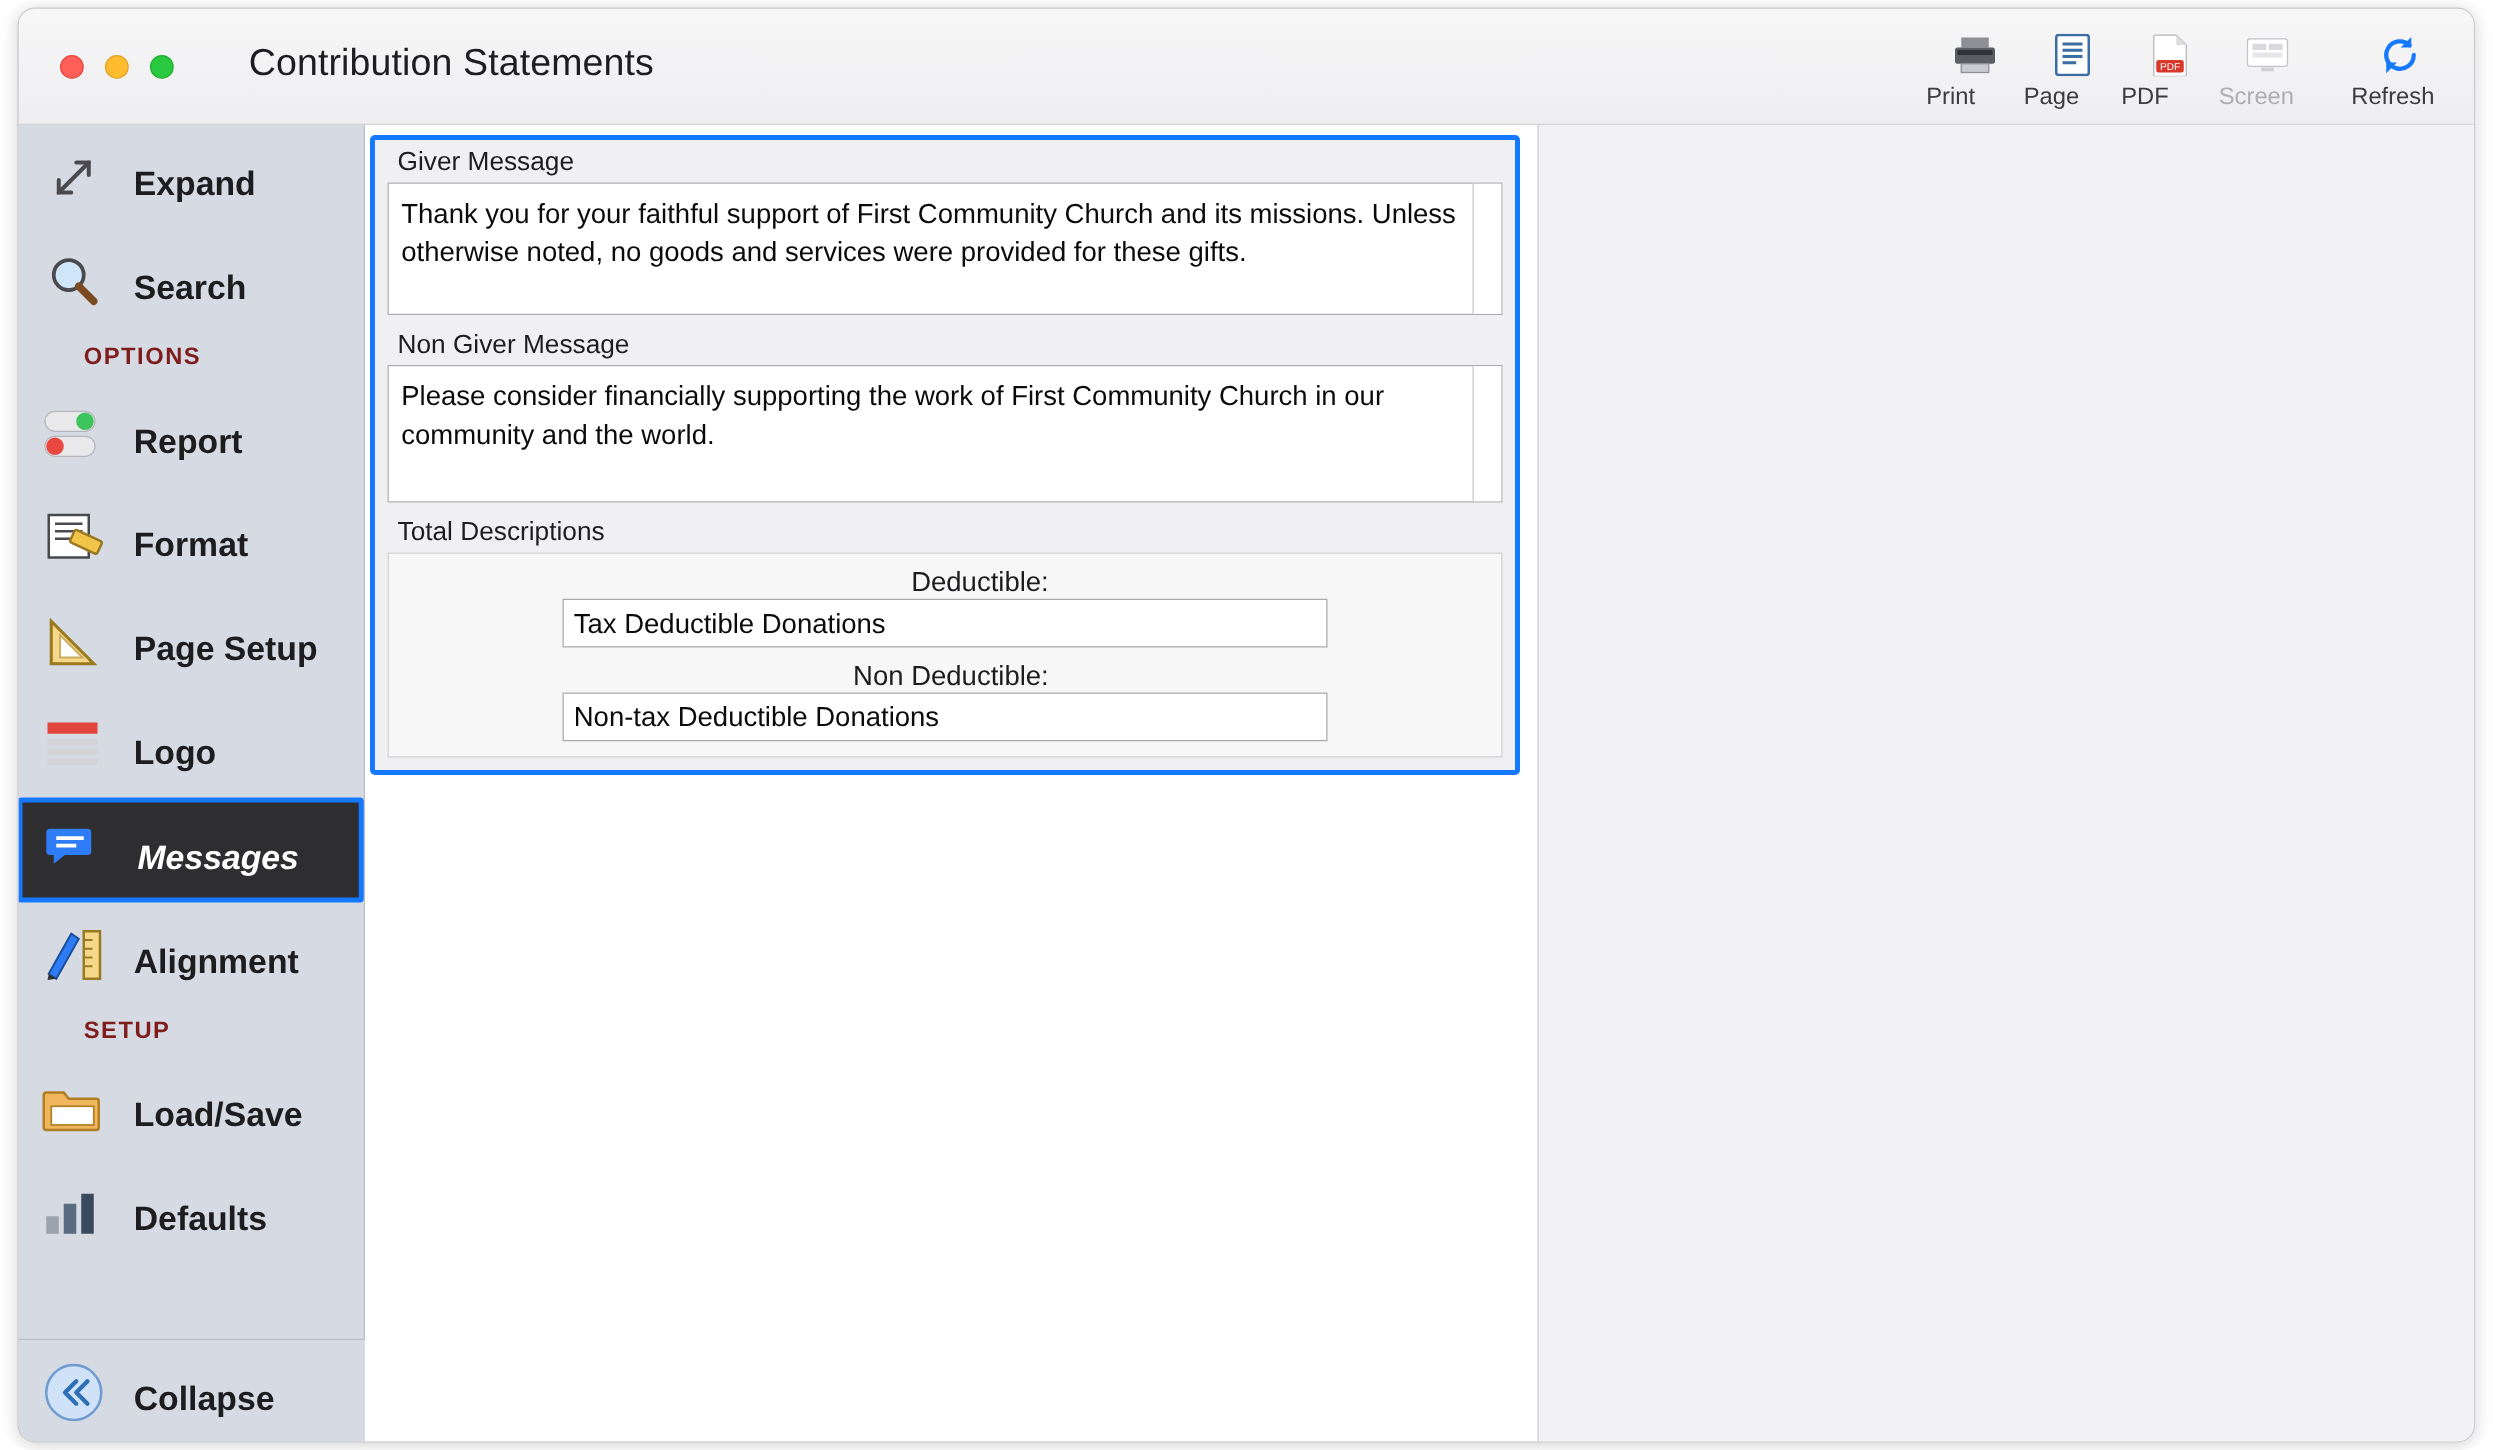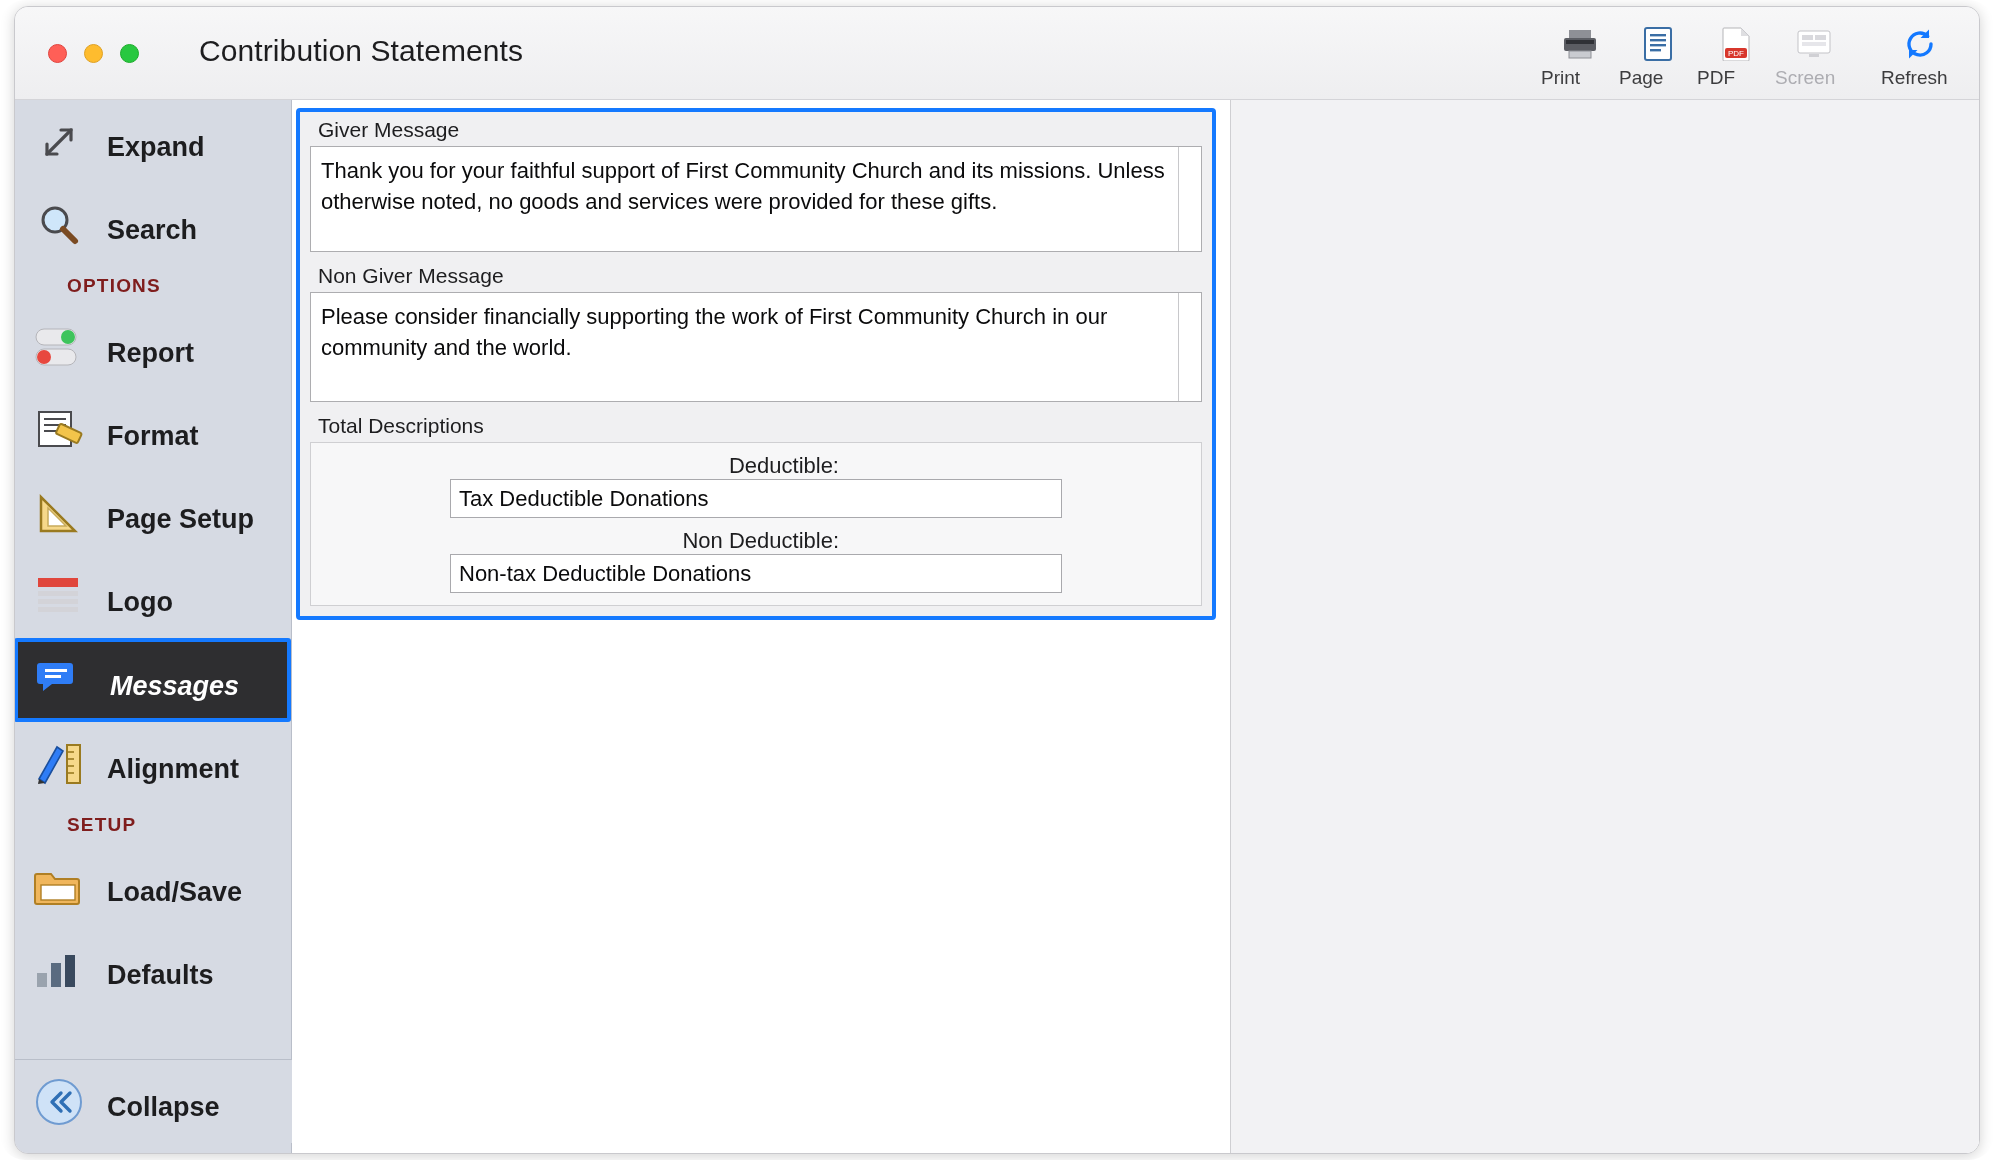--- a/index.html
+++ b/index.html
@@ -106,21 +106,21 @@
   .side-item.selected {
     background: #2e2e30;
     border: 4px solid #1479ff;
     border-radius: 3px;
     margin-left: -1px;
     height: 84px;
   }
   .side-item.selected .txt { color: #ffffff; font-style: italic; }
   .side-bottom {
     position: absolute;
-    left: 0; bottom: 12px;
+    left: 0; bottom: 0;
     width: 277px;
     border-top: 1px solid #b9bec9;
     background: #d6dae3;
   }
   
   .content {
     flex: 1 1 auto;
     position: relative;
     background: #ffffff;
   }

